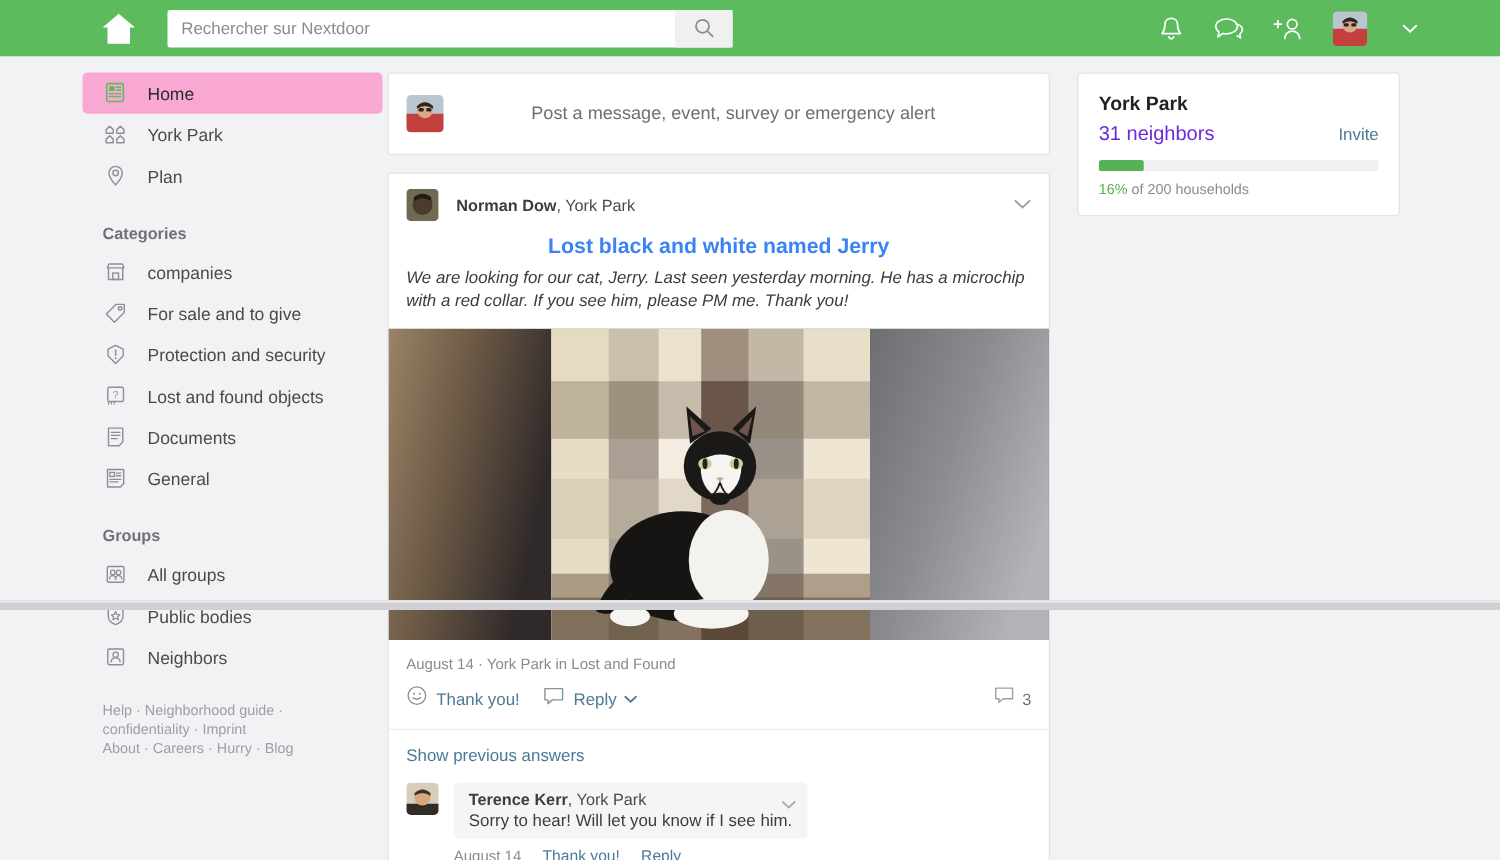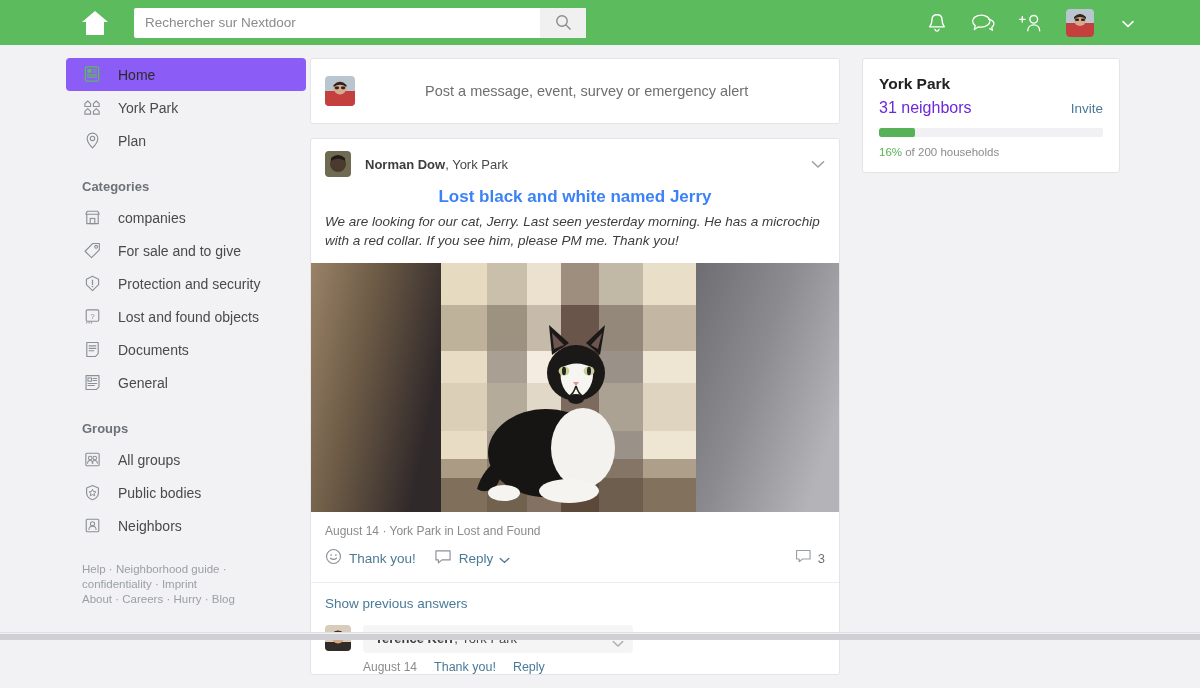--- a/index.html
+++ b/index.html
@@ -2,21 +2,21 @@
 <html><head>
 <meta charset="utf-8">
 <style>
   * { box-sizing: border-box; margin: 0; padding: 0; }
   html, body {
     width: 1200px; height: 688px;
     font-family: "Liberation Sans", sans-serif;
     background: #f2f2f4;
     overflow: hidden;
   }
-  .page { position: relative; width: 1200px; height: 640px; }
+  .page { position: relative; width: 1200px; height: 488px; }
 
   
   .header {
     position: absolute; top: 0; left: 0; width: 1200px; height: 45px;
     background: #5cbb5c;
     display: flex; align-items: center;
   }
   .logo-home { margin-left: 80px; width: 30px; height: 28px; display:block; }
   .search-wrap {
     margin-left: 24px; width: 452px; height: 30px;
@@ -50,21 +50,21 @@
   .sidebar { position: absolute; left: 66px; top: 58px; width: 240px; }
   .feed    { position: absolute; left: 310px; top: 58px; width: 530px; }
   .rail    { position: absolute; left: 862px; top: 58px; width: 258px; }
 
   
   .nav-item {
     display: flex; align-items: center; height: 33px;
     padding-left: 16px; border-radius: 4px; cursor: pointer;
     margin-bottom: 0px;
   }
-  .nav-item.active { background: #8b5cf6; }
+  .nav-item.active { background: #f9a8d4; }
   .nav-ico {
     width: 20px; height: 20px; flex: 0 0 20px;
     display: flex; align-items: center; justify-content: center;
     margin-right: 16px;
   }
   .nav-label { font-size: 14px; color: #4a4a4a; white-space: nowrap; }
   .nav-item.active .nav-label { color: #2b2b2b; font-weight: normal; }
   .section-title {
     font-size: 13px; color: #6d7278; font-weight: bold;
     padding-left: 16px; margin-top: 22px; margin-bottom: 7px;
@@ -516,20 +516,21 @@
           </span>
           <div class="bubble">
             <div class="c-head">
               <b>Terence Kerr</b><span>, York Park</span>
             </div>
             <span class="c-chev">
               <svg width="12" height="8" viewBox="0 0 12 8">
                 <path d="M1.2 1.6 L6 6 L10.8 1.6" fill="none" stroke="#a8adb2" stroke-width="1.4" stroke-linecap="round"></path>
               </svg>
             </span>
+            <div class="c-text">Sorry to hear! Will let you know if I see him.</div>
           </div>
         </div>
 
         <div class="c-actions">
           <span class="c-meta">August 14</span>
           <span class="c-link">Thank you!</span>
           <span class="c-link">Reply</span>
         </div>
       </div>
     </div>

